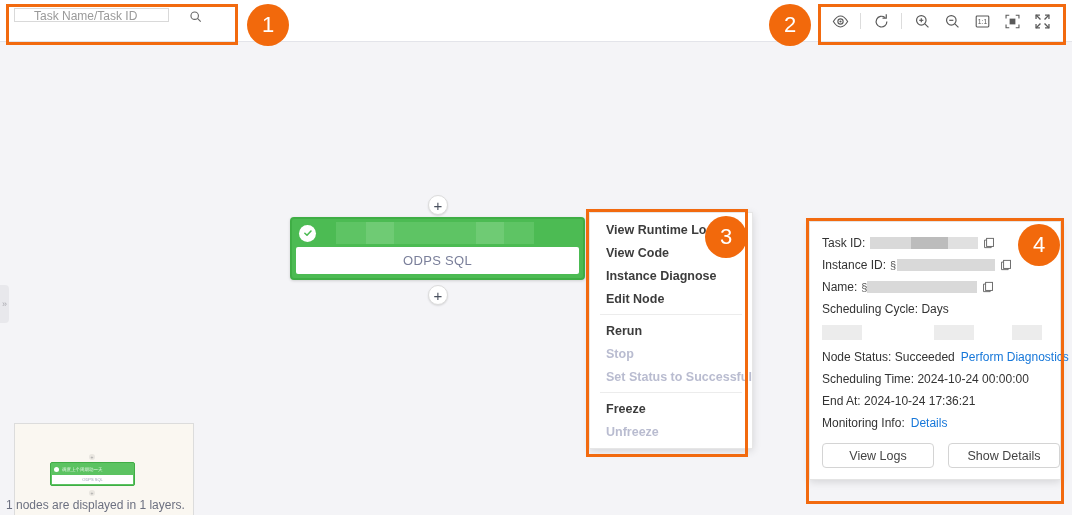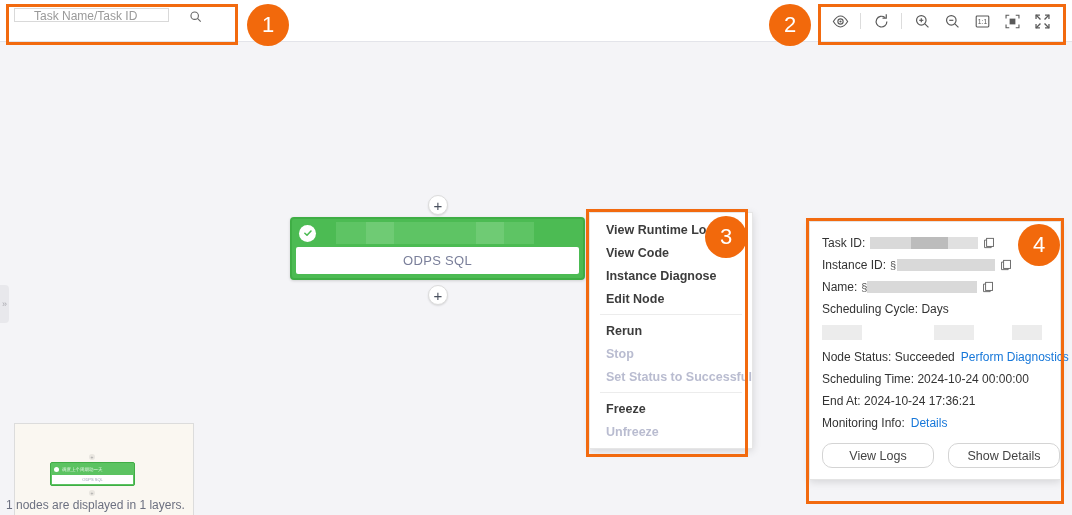--- a/index.html
+++ b/index.html
@@ -212,21 +212,21 @@
   .d-buttons { display: flex; gap: 14px; margin-top: 9px; }
   .d-btn {
     flex: 1;
     height: 25px;
     border: 1px solid #d4d4d4;
     background: #fff;
     font-size: 12.5px;
     color: #444;
     cursor: pointer;
     font-family: "Liberation Sans", sans-serif;
-    border-radius: 10px;
+    border-radius: 4px;
   }
 
   
   .minimap {
     position: absolute;
     left: 14px; top: 380px;
     width: 180px; height: 113px;
     background: #faf7f1;
     border: 1px solid #dcdcdc;
   }

